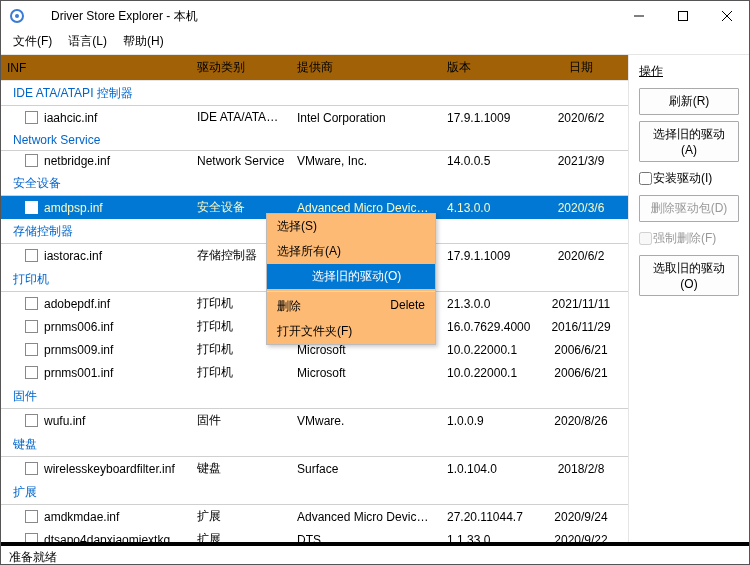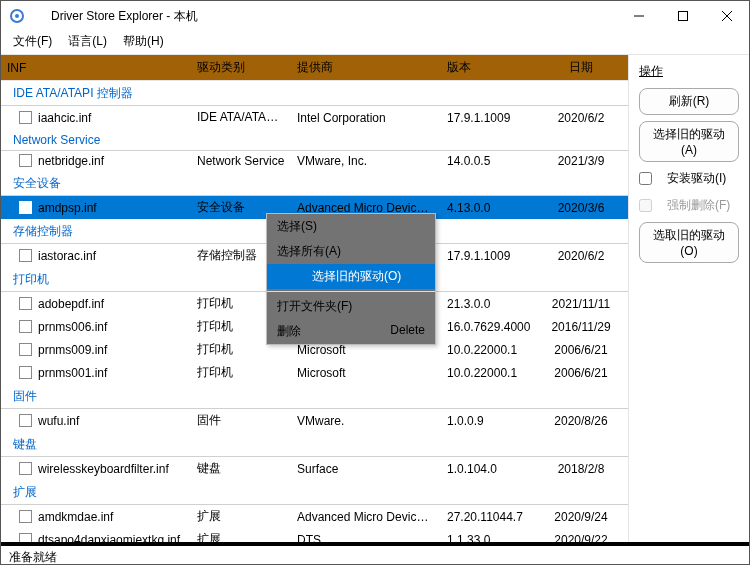--- a/index.html
+++ b/index.html
@@ -13,32 +13,32 @@
 .menubar { height: 24px; display: flex; align-items: flex-start; padding: 0 4px; border-bottom: 1px solid #e5e5e5; }
 .menuitem { padding: 2px 8px; }
 .content { flex: 1; display: flex; overflow: hidden; }
 .left { flex: 1; overflow: hidden; position: relative; border-right: 1px solid #e5e5e5; }
 .tablewrap { height: 100%; overflow-y: auto; }
 table { width: 100%; border-collapse: collapse; table-layout: fixed; }
 th { text-align: left; font-weight: normal; padding: 4px 6px; border-bottom: 1px solid #e5e5e5; position: sticky; top: 0; background: #a16207; z-index: 2; white-space: nowrap; overflow: hidden; }
 th.r, td.r { text-align: center; }
 td { padding: 3px 6px; white-space: nowrap; overflow: hidden; text-overflow: ellipsis; }
 tr.group td { color: #0066cc; padding: 4px 6px 3px 12px; border-bottom: 1px solid #d0d0d0; }
-tr.row td:first-child { padding-left: 18px; }
+tr.row td:first-child { padding-left: 24px; }
 tr.row td:first-child::before { content: ""; display: inline-block; width: 11px; height: 11px; border: 1px solid #888; margin-right: 6px; vertical-align: -2px; background: #fff; }
-tr.selected { background: #0078d4; color: #000000; }
+tr.selected { background: #0078d4; color: #fef9c3; }
 tr.selected td:first-child::before { border-color: #fff; }
 .right { width: 120px; padding: 8px 10px; display: flex; flex-direction: column; gap: 6px; }
 .panelhead { font-size: 12px; margin-bottom: 2px; text-decoration: underline; }
-.btn { border: 1px solid #aaa; background: #fdfdfd; padding: 4px 6px; border-radius: 8px; text-align: center; }
-.chk { display: flex; align-items: center; gap: 15px; padding: 2px 0; }
+.btn { border: 1px solid #aaa; background: #fdfdfd; padding: 4px 6px; border-radius: 1px; text-align: center; }
+.chk { display: flex; align-items: center; gap: 1px; padding: 2px 0; }
 .chk input { width: 13px; height: 13px; }
 .btn.disabled, .chk.disabled { color: #999; }
 .statusbar { height: 22px; border-top: 4px solid #000000; padding: 3px 8px; font-size: 12px; }
-.ctxmenu { position: absolute; z-index: 10; background: #737373; border: 1px solid #bbb; box-shadow: 2px 2px 4px rgba(0,0,0,0.2); width: 170px; }
+.ctxmenu { position: absolute; z-index: 10; background: #fdba74; border: 1px solid #bbb; box-shadow: 2px 2px 4px rgba(0,0,0,0.2); width: 170px; }
 .ctxmenu .mi { padding: 4px 10px; display: flex; justify-content: space-between; }
 .ctxmenu .mi.hl { background: #0078d4; color: #fff; padding-left: 45px; }
 .ctxmenu .sep { height: 1px; background: #ddd; margin: 2px 0; }
 .tablewrap::-webkit-scrollbar { width: 16px; }
 .tablewrap::-webkit-scrollbar-thumb { background: #c2c2c2; }
 </style>
 </head>
 <body>
 
 <div class="titlebar">
@@ -226,37 +226,38 @@
           <span>选择(S)</span>
         </div>
         <div class="mi">
           <span>选择所有(A)</span>
         </div>
         <div class="mi hl">
           <span>选择旧的驱动(O)</span>
         </div>
         <div class="sep"></div>
         <div class="mi">
-          <span>打开文件夹(F)</span>
-        </div>
-        <div class="mi">
           <span>删除</span>
           <span>Delete</span>
+        </div>
+        <div class="mi">
+          <span>打开文件夹(F)</span>
         </div>
       </div>
   </div>
 
   <div class="right">
     <div class="panelhead">操作</div>
     <div class="btn">刷新(R)</div>
     <div class="btn">选择旧的驱动(A)</div>
     <label class="chk">
       <input type="checkbox" style="">
       <span>安装驱动(I)</span>
     </label>
+    <div class="btn disabled">删除驱动包(D)</div>
     <label class="chk disabled">
       <input type="checkbox" disabled="" style="">
       <span>强制删除(F)</span>
     </label>
     <div class="btn">选取旧的驱动(O)</div>
   </div>
 </div>
 
 <div class="statusbar">准备就绪</div>
 

